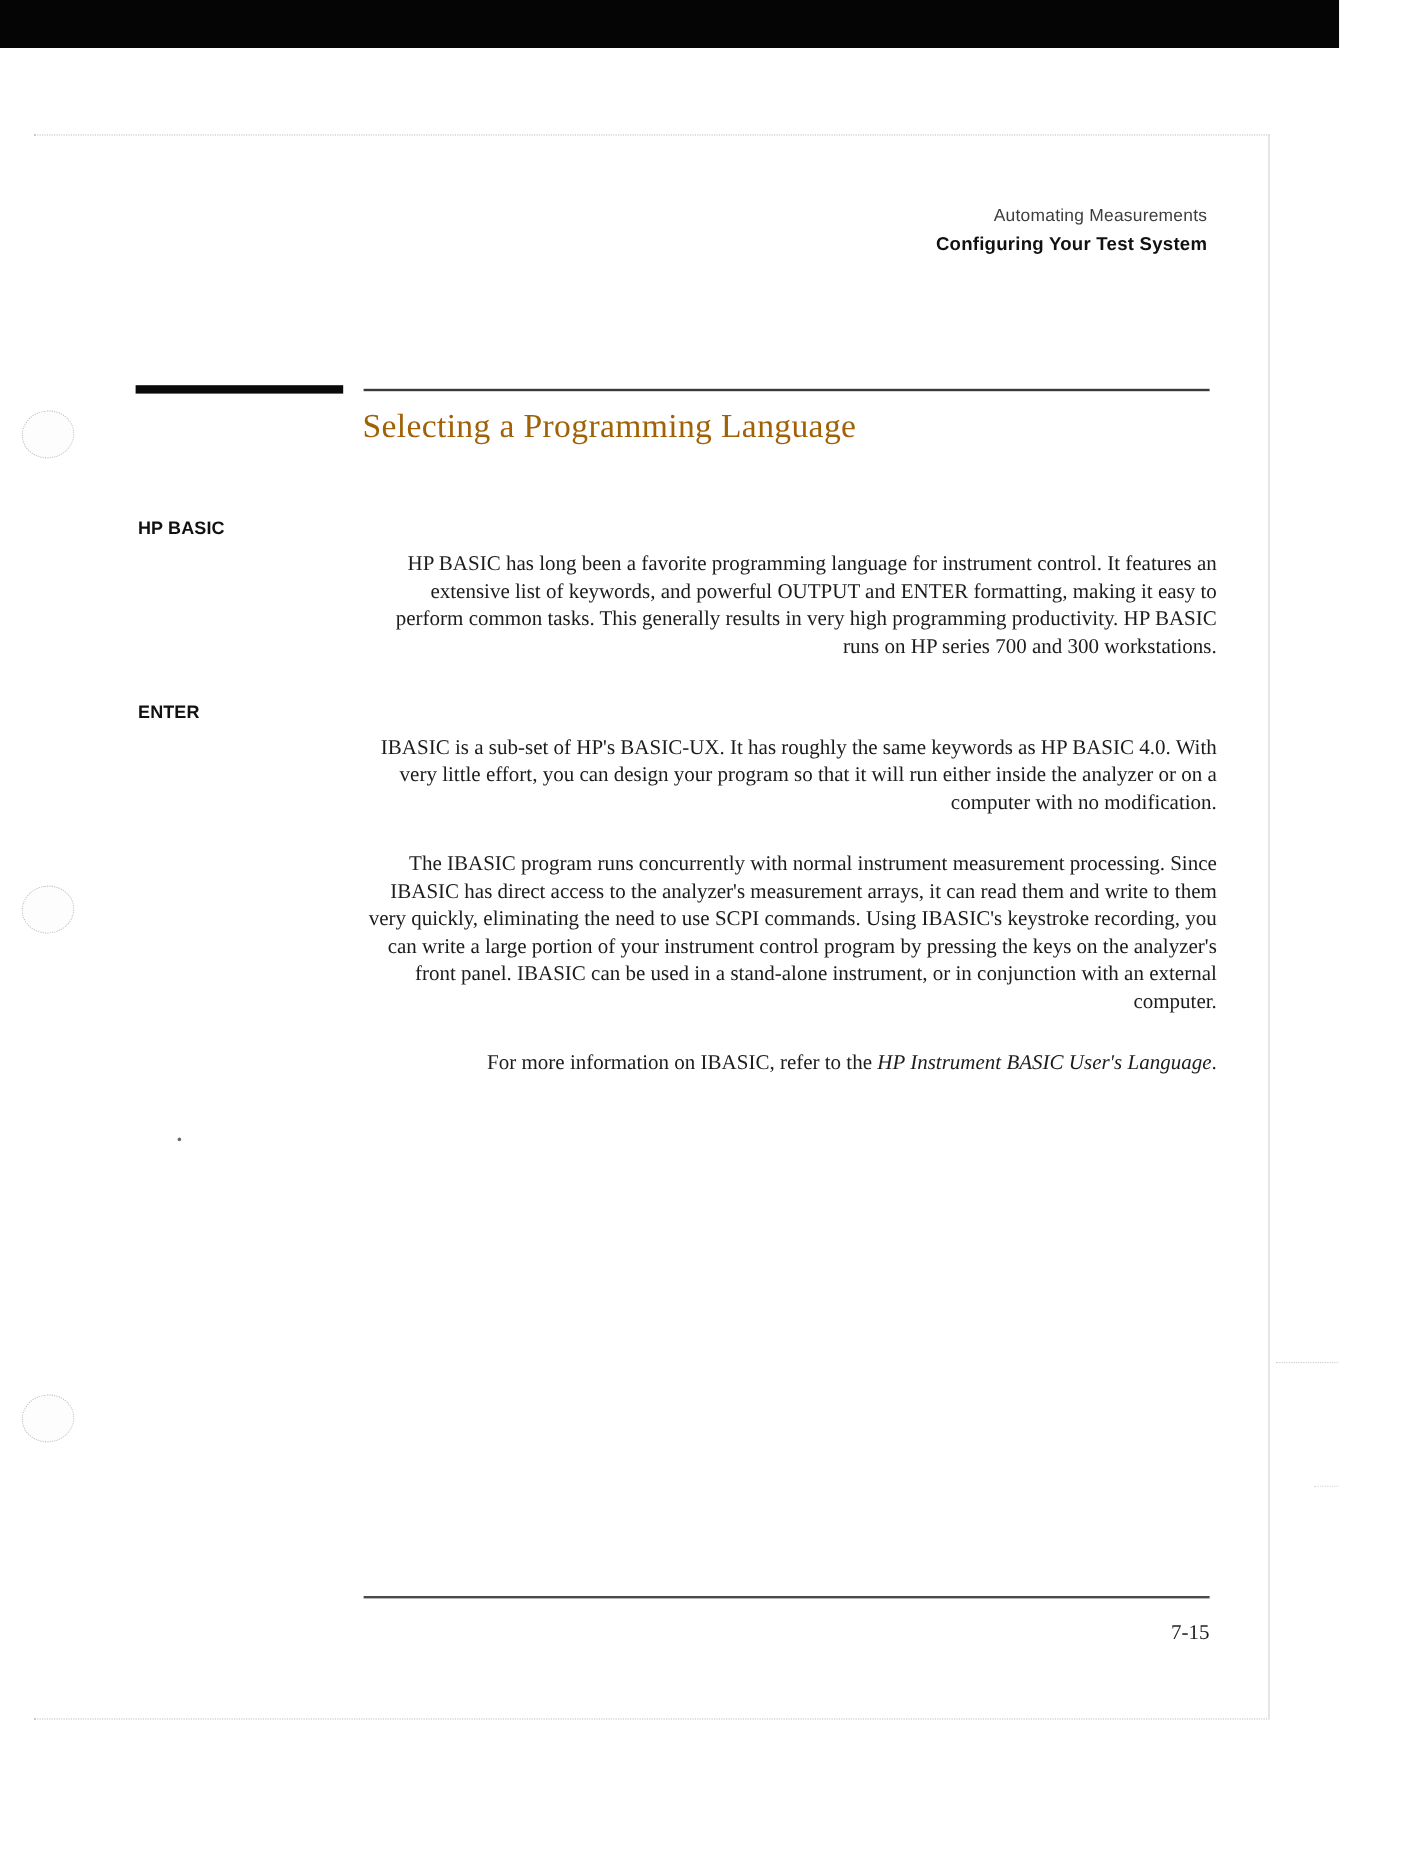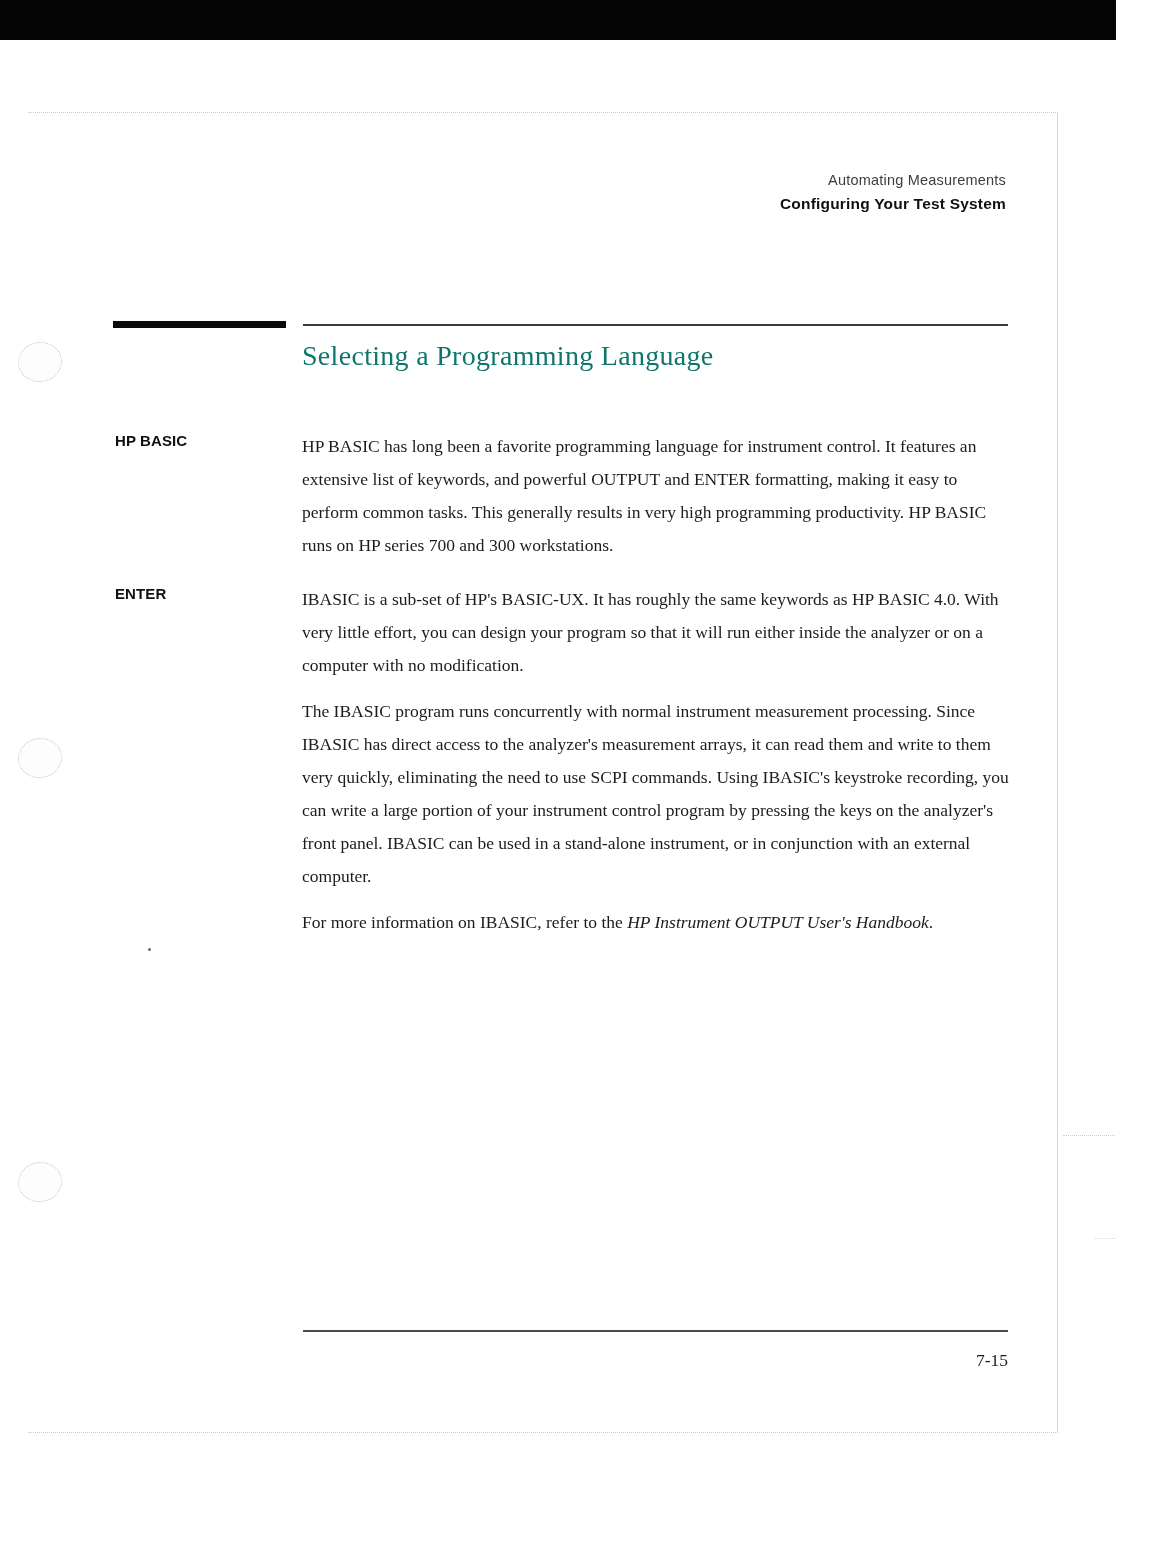--- a/index.html
+++ b/index.html
@@ -99,21 +99,21 @@
 
   .page-title {
     position: absolute;
     top: 340px;
     left: 302px;
     width: 720px;
     font-family: "Liberation Serif", serif;
     font-size: 28px;
     font-weight: 500;
     letter-spacing: 0.3px;
-    color: #0f766e;
+    color: #a16207;
   }
 
   .section {
     position: absolute;
     left: 115px;
     width: 900px;
     display: grid;
     grid-template-columns: 187px 712px;
     align-items: start;
   }
@@ -123,24 +123,25 @@
   .margin-label {
     font-family: Liberation Sans, sans-serif;
     font-size: 15px;
     font-weight: 700;
     color: #111;
     letter-spacing: 0.1px;
     padding-top: 2px;
   }
   .body-col p {
     font-size: 17.5px;
-    line-height: 33px;
+    line-height: 23px;
     color: #1c1c1c;
     margin-bottom: 13px;
-    text-align: left;
+    text-align: right;
+    margin-top: 28px;
   }
   .body-col p:last-child { margin-bottom: 0; }
   .italic-ref { font-style: italic; }
 
   .footer-rule {
     position: absolute;
     top: 1330px;
     left: 303px;
     width: 705px;
     height: 1.5px;
@@ -198,20 +199,20 @@
     <div class="body-col">
       <p>HP BASIC has long been a favorite programming language for instrument control. It features an extensive list of keywords, and powerful OUTPUT and ENTER formatting, making it easy to perform common tasks. This generally results in very high programming productivity. HP BASIC runs on HP series 700 and 300 workstations.</p>
     </div>
   </div>
 
   <div class="section section-ibasic">
     <div class="margin-label">ENTER</div>
     <div class="body-col">
       <p>IBASIC is a sub-set of HP's BASIC-UX. It has roughly the same keywords as HP BASIC 4.0. With very little effort, you can design your program so that it will run either inside the analyzer or on a computer with no modification.</p>
       <p>The IBASIC program runs concurrently with normal instrument measurement processing. Since IBASIC has direct access to the analyzer's measurement arrays, it can read them and write to them very quickly, eliminating the need to use SCPI commands. Using IBASIC's keystroke recording, you can write a large portion of your instrument control program by pressing the keys on the analyzer's front panel. IBASIC can be used in a stand-alone instrument, or in conjunction with an external computer.</p>
-      <p><span>For more information on IBASIC, refer to the </span><span class="italic-ref">HP Instrument OUTPUT User's Handbook</span><span>.</span></p>
+      <p><span>For more information on IBASIC, refer to the </span><span class="italic-ref">HP Instrument BASIC User's Language</span><span>.</span></p>
     </div>
   </div>
 
   <div class="footer-rule"></div>
   <div class="page-number">7-15</div>
 
 </div>
 
 </body></html>

